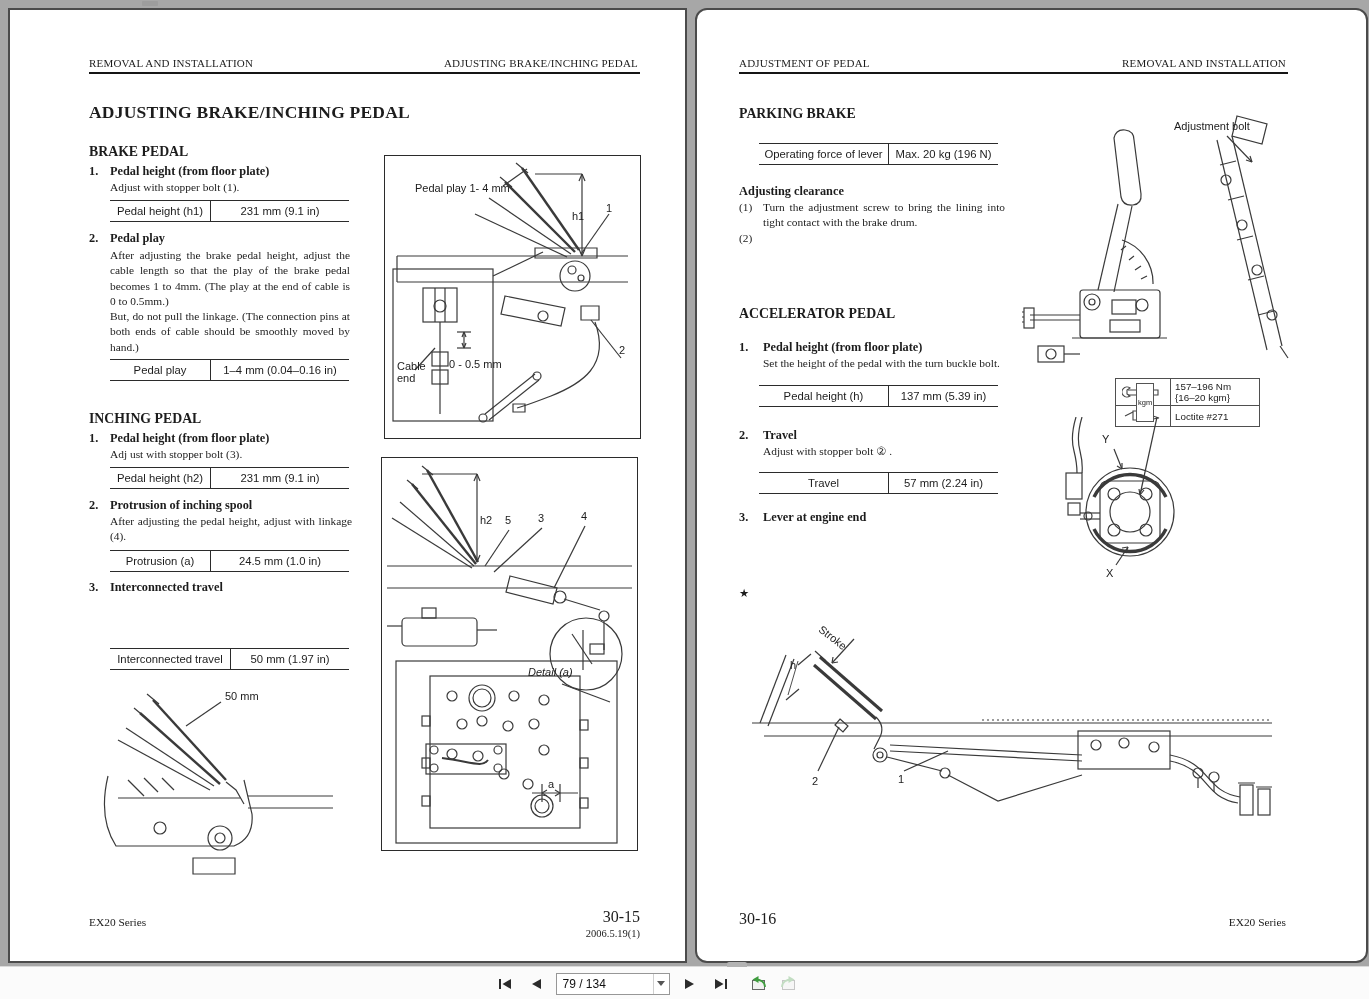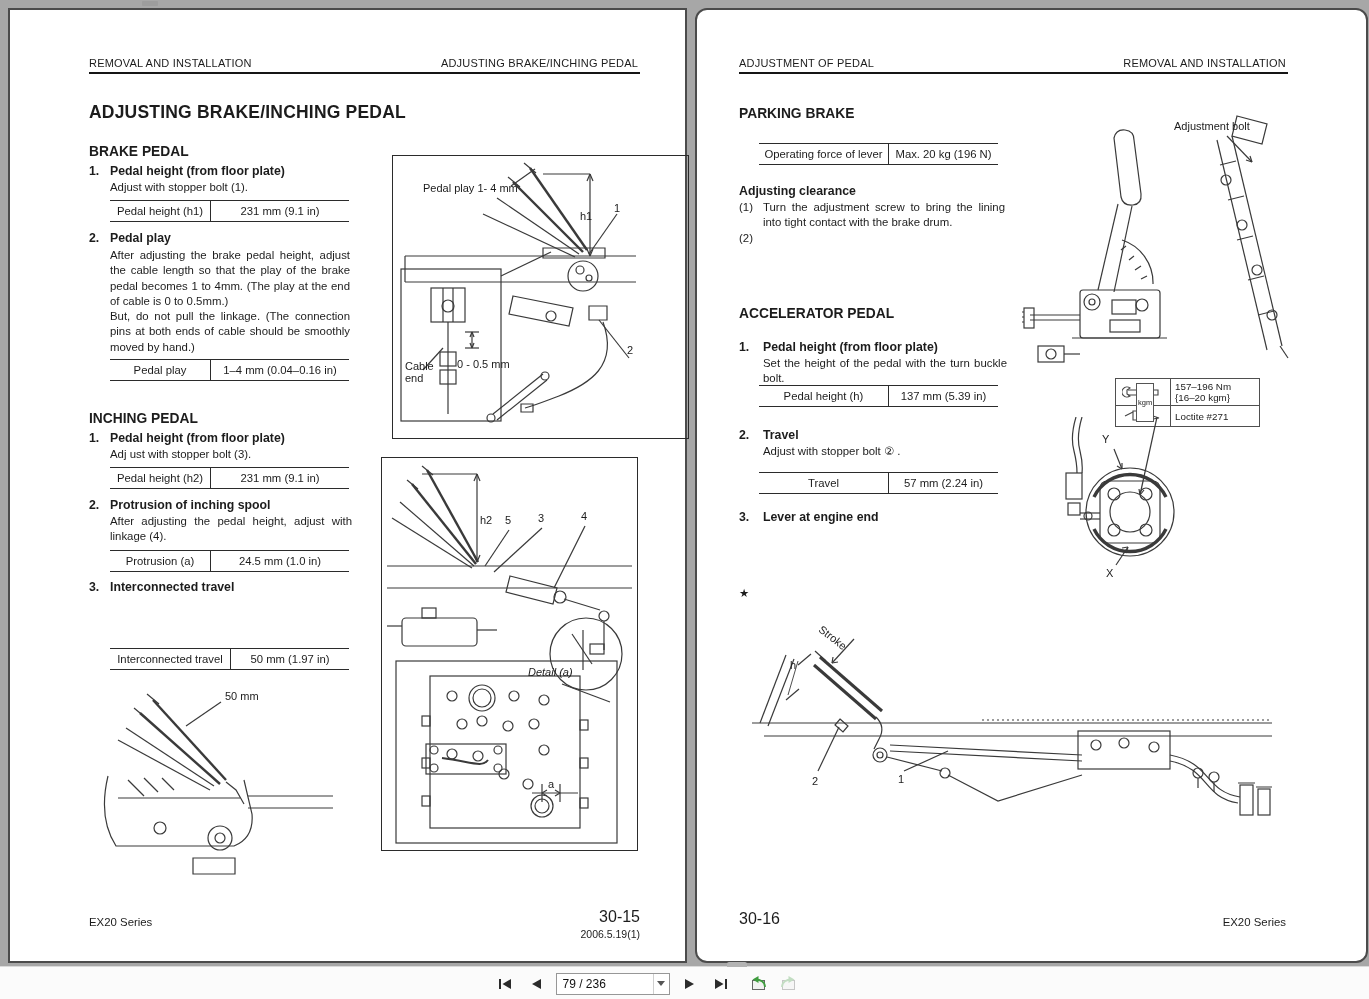--- a/index.html
+++ b/index.html
@@ -2,21 +2,21 @@
 <html><head>
 <meta charset="utf-8">
 <style>
   html,body{margin:0;padding:0;}
   body{
     width:1369px;height:999px;position:relative;overflow:hidden;
     background:#a7a7a7;
     font-family:"Liberation Sans","DejaVu Sans",sans-serif;
     color:#1c1c1c;
   }
-  .abs{position:absolute;}
+  .abs{position:absolute;font-family:Liberation Serif, serif;}
   .page{position:absolute;top:8px;background:#fff;border:2px solid #4b4b4b;height:951px;}
   .page-left{left:8px;width:675px;}
   .page-right{left:695px;width:669px;border-radius:12px;}
   .hdr{font-size:11px;letter-spacing:.2px;white-space:nowrap;}
   .rule{position:absolute;height:2px;background:#151515;}
   .doc-title{font-size:17.5px;font-weight:bold;letter-spacing:.2px;white-space:nowrap;}
   .sec-h{font-size:13.8px;font-weight:bold;white-space:nowrap;}
   .it-num{font-size:12.3px;font-weight:bold;}
   .it-title{font-size:12.3px;font-weight:bold;white-space:nowrap;}
   .body-t{font-size:11.4px;line-height:15.4px;text-align:justify;}
@@ -127,21 +127,21 @@
         <path d="M95,180 h42 v16 h-42 z"></path>
         <path d="M30,102 l16,16"></path>
           <path d="M46,100 l14,14"></path>
           <path d="M64,100 l12,12"></path>
         <path d="M128,104 l10,8 l8,14"></path>
       </g>
     </svg>
     <span class="fl" style="left:127px;top:12px;">50 mm</span>
   </div>
 
-  <div class="fig boxed" style="left:382px;top:145px;width:255px;height:282px;padding-left:40px;">
+  <div class="fig boxed" style="left:374px;top:145px;width:255px;height:282px;">
     <svg width="255" height="282" viewBox="0 0 255 282">
       <g stroke="#3a3a3a" fill="none" stroke-width="1.2">
         <path d="M137,12 L194,94" stroke-width="2.4"></path>
         <path d="M120,26 L190,96" stroke-width="2.4"></path>
         <path d="M104,42 L186,98" stroke-width="1.2"></path>
         <path d="M90,58 L182,101" stroke-width="1.2"></path>
         <path d="M131,7 l12,10"></path>
           <path d="M115,21 l12,10"></path>
         <path d="M150,18 H197"></path>
           <path d="M197,18 V100"></path>
@@ -477,21 +477,21 @@
         <rect x="1" y="1" width="2" height="10" fill="#2b2b2b"></rect>
         <path d="M13,1 L4.5,6 L13,11 z" fill="#2b2b2b"></path>
       </svg>
     </div>
     <div class="tb-btn">
       <svg width="12" height="12" viewBox="0 0 12 12">
         <path d="M11,1 L2,6 L11,11 z" fill="#2b2b2b"></path>
       </svg>
     </div>
     <div class="page-combo">
-      <span class="txt">79 / 236</span>
+      <span class="txt">79 / 134</span>
       <span class="dd">
         <svg width="8" height="5" viewBox="0 0 8 5">
           <path d="M0,0 L8,0 L4,5 z" fill="#555"></path>
         </svg>
       </span>
     </div>
     <div class="tb-btn">
       <svg width="12" height="12" viewBox="0 0 12 12">
         <path d="M1,1 L10,6 L1,11 z" fill="#2b2b2b"></path>
       </svg>

